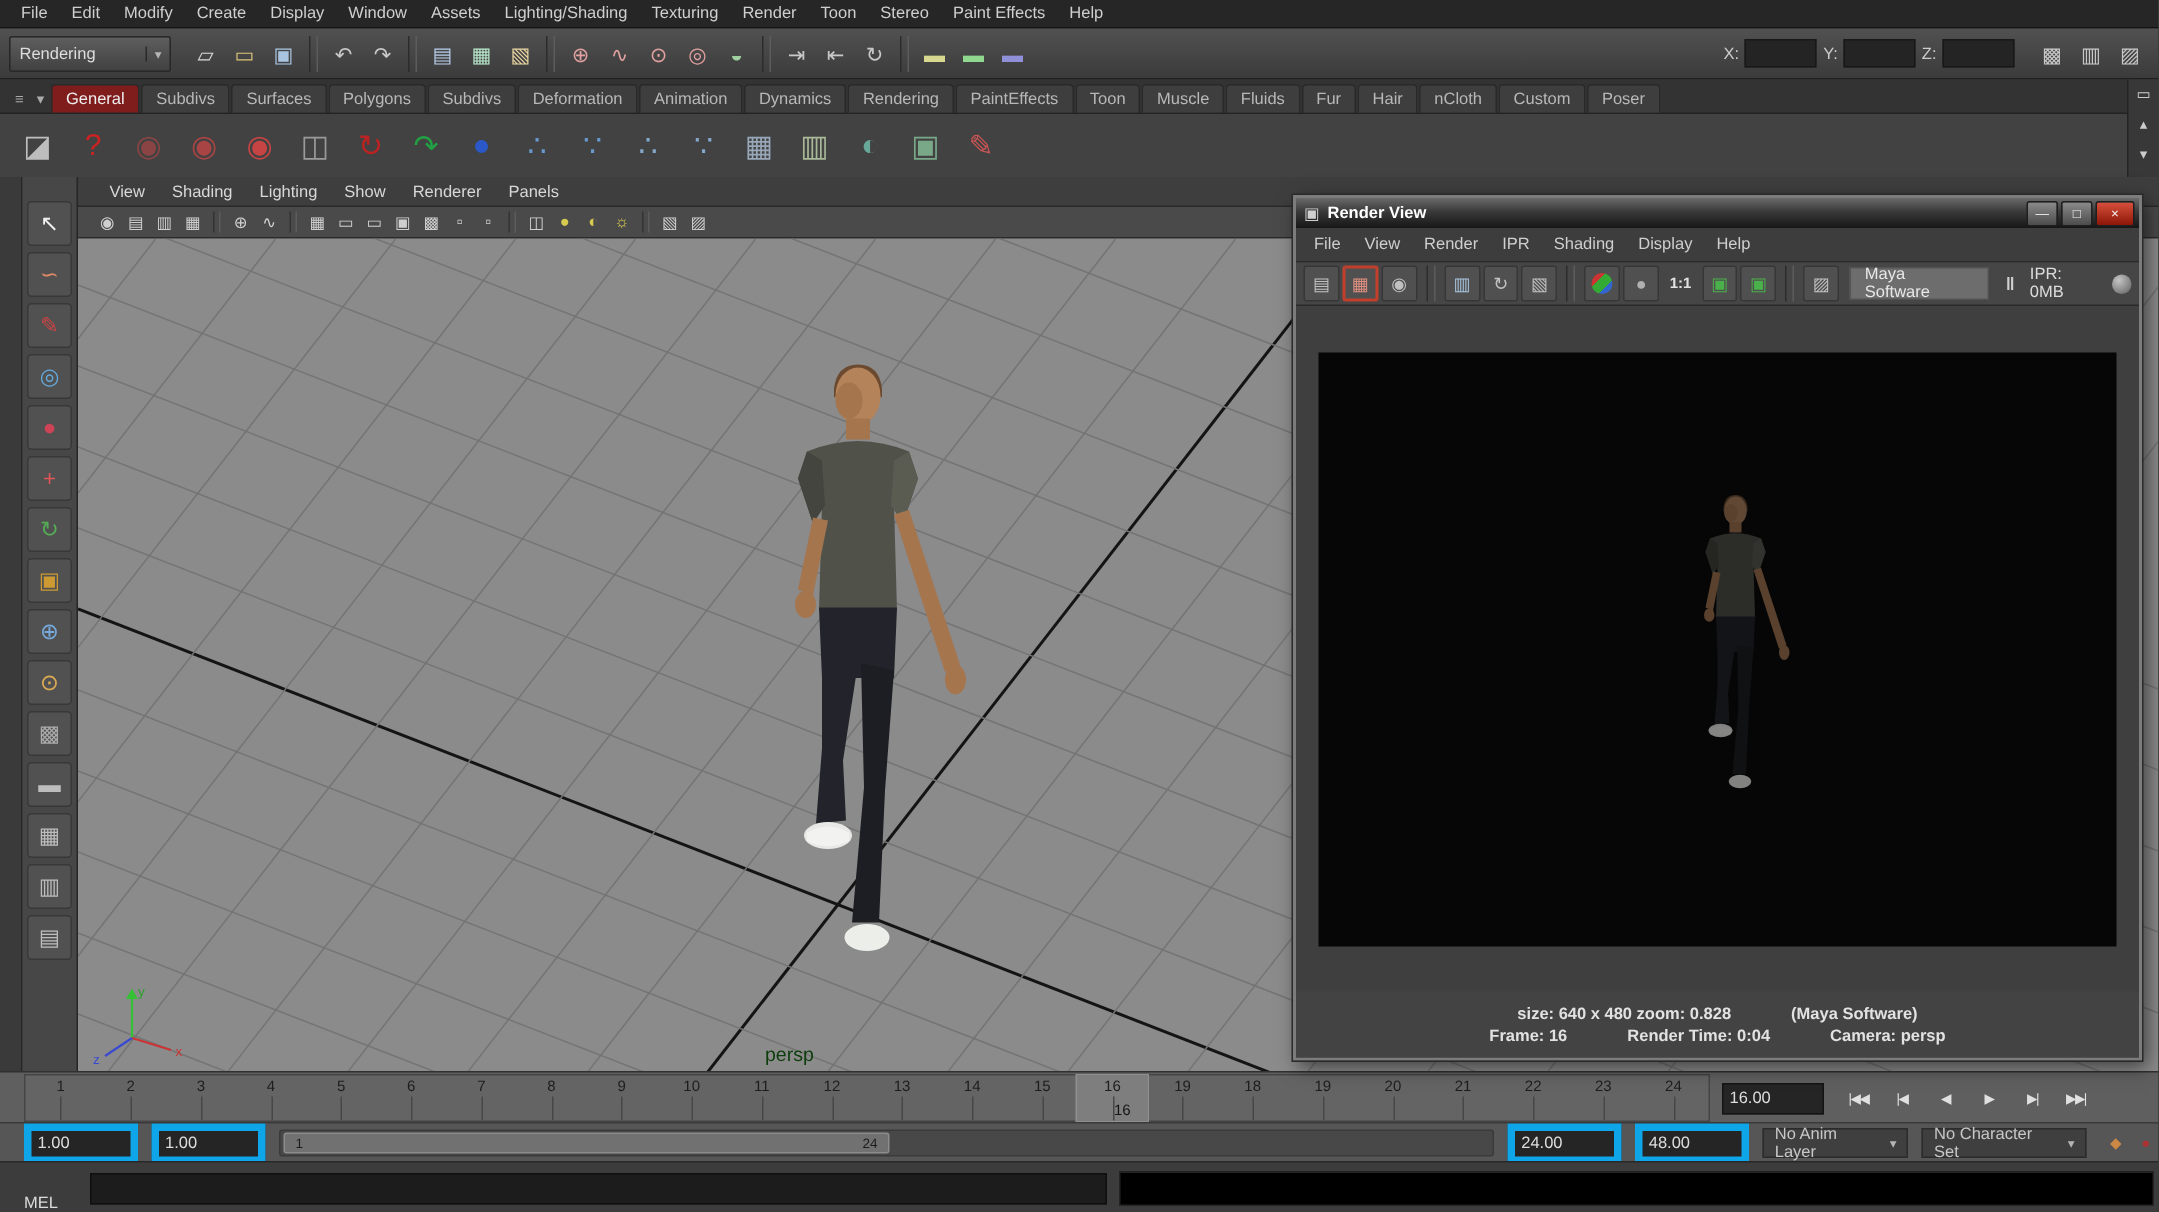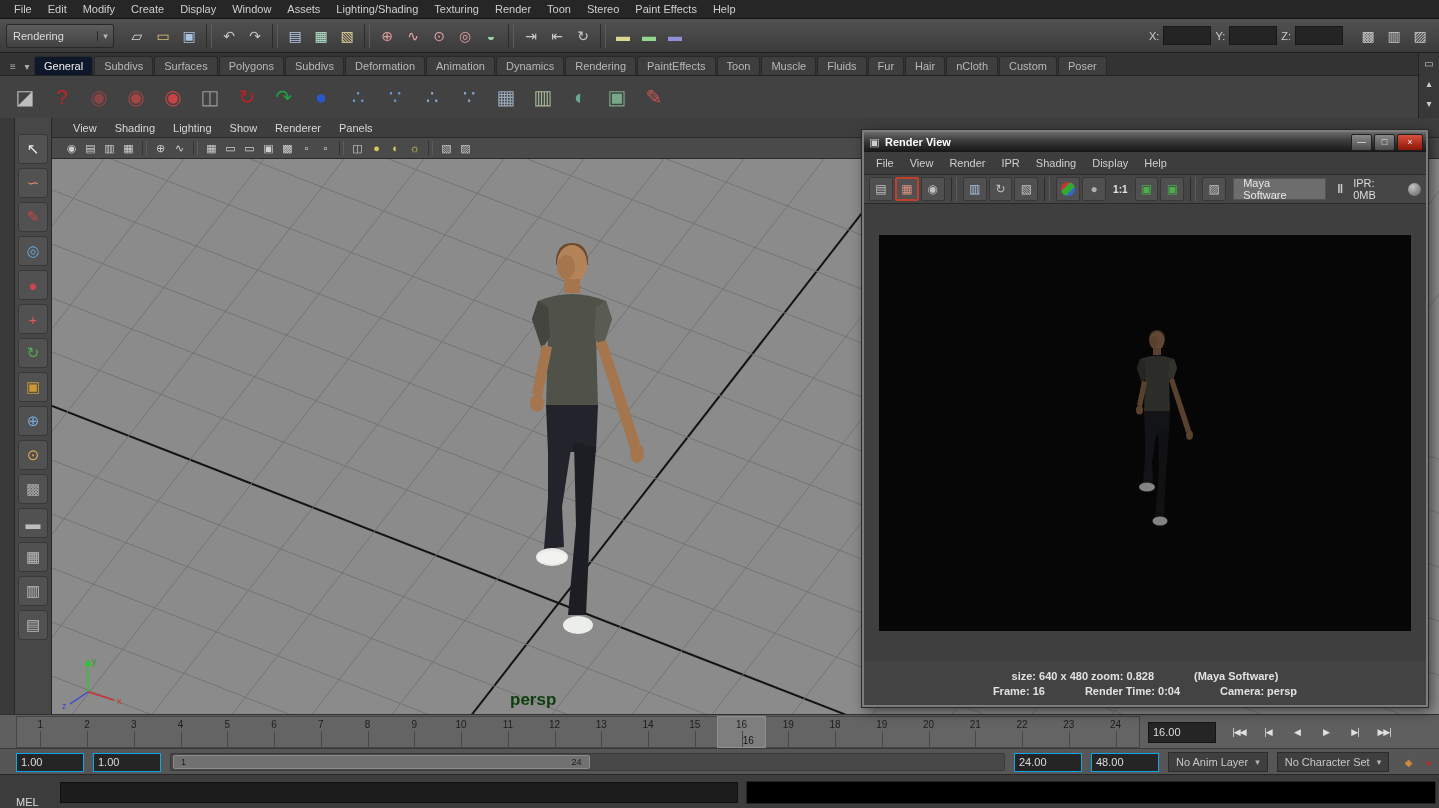--- a/index.html
+++ b/index.html
@@ -28,21 +28,21 @@
   .coord-input{width:40px;height:17px;background:#242424;border:1px solid #181818;color:#ddd;
                font-size:11px;padding:0 3px;font-family:"Liberation Sans",sans-serif;}
   .tb-right{display:flex;margin-left:12px;}
 
   
   .shelf-tabs{position:absolute;left:0;top:53px;right:20px;height:22px;background:#333;
               border-bottom:1px solid #232323;display:flex;align-items:flex-end;padding-left:6px;}
   .shelf-left-ic{width:14px;height:18px;color:#aaa;font-size:10px;display:flex;align-items:center;justify-content:center;}
   .shelf-tab{font-size:11px;color:#b8b8b8;background:#3e3e3e;border:1px solid #292929;border-bottom:none;
              border-radius:3px 3px 0 0;padding:3px 9px;margin-right:1px;cursor:default;}
-  .shelf-tab.active{background:#0f172a;color:#efefef;margin-top:32px;}
+  .shelf-tab.active{background:#7f1d1d;color:#efefef;margin-top:32px;}
   .shelf-icons{position:absolute;left:0;top:76px;right:20px;height:42px;background:#424242;
                border-bottom:1px solid #1e1e1e;display:flex;align-items:center;padding-left:8px;gap:3px;}
   .shelf-icon{width:34px;height:34px;display:flex;align-items:center;justify-content:center;font-size:20px;cursor:default;}
   .shelf-side{position:absolute;right:0;top:53px;width:20px;height:65px;background:#383838;border-left:1px solid #242424;
               display:flex;flex-direction:column;align-items:center;gap:4px;padding-top:2px;}
   .shelf-side .icon-btn{width:16px;height:16px;font-size:10px;margin:0;}
 
   
   .main-area{position:absolute;left:0;top:118px;right:0;height:596px;display:flex;}
   .side-strip{width:14px;background:#3a3a3a;border-right:1px solid #262626;}
@@ -52,21 +52,21 @@
             background:#515151;border:1px solid #383838;border-radius:3px;cursor:default;}
 
   .viewport{flex:1;display:flex;flex-direction:column;min-width:0;}
   .vp-menubar{height:19px;background:#3e3e3e;border-bottom:1px solid #2a2a2a;display:flex;align-items:center;padding-left:12px;}
   .vp-menu-item{font-size:11px;color:#d8d8d8;padding:0 9px;cursor:default;}
   .vp-toolbar{height:20px;background:#4a4a4a;border-bottom:1px solid #2a2a2a;display:flex;align-items:center;padding-left:10px;}
   .vp-icon{width:19px;height:17px;display:flex;align-items:center;justify-content:center;font-size:11px;color:#cfcfcf;cursor:default;}
   .vp-divider{width:3px;height:14px;border-left:1px solid #333;border-right:1px solid #5c5c5c;margin:0 4px;}
   .vp-canvas{flex:1;position:relative;background:#8b8b8b;overflow:hidden;}
   .grid{position:absolute;left:0;top:0;}
-  .persp-label{position:absolute;left:458px;bottom:4px;color:#0c3d0c;font-size:17px;font-weight:bold;text-align:center;}
+  .persp-label{position:absolute;left:458px;bottom:4px;color:#0c3d0c;font-size:13px;font-weight:normal;text-align:center;}
   .axis-indicator{position:absolute;left:8px;bottom:2px;}
 
   
   .render-view{position:absolute;left:862px;top:130px;width:566px;height:577px;z-index:30;
                background:#434343;border:2px solid #7c7c7c;outline:1px solid #2a2a2a;
                box-shadow:3px 4px 12px rgba(0,0,0,.55);display:flex;flex-direction:column;box-sizing:border-box;}
   .rv-titlebar{height:20px;background:linear-gradient(#6a6a6a 0%,#3a3a3a 45%,#161616 100%);
                display:flex;align-items:center;padding:0 3px;}
   .rv-title-icon{color:#cfcfcf;font-size:11px;width:15px;text-align:center;}
   .rv-title{color:#fff;font-size:11px;font-weight:bold;margin-left:3px;flex:1;}
@@ -107,21 +107,21 @@
   .tick-current-label{position:absolute;left:50%;transform:translateX(1px);bottom:1px;font-size:10px;color:#151515;}
   .time-field{margin-left:8px;width:58px;height:19px;background:#252525;border:1px solid #141414;
               color:#ddd;font-size:11px;padding:0 4px;font-family:"Liberation Sans",sans-serif;}
   .playback{display:flex;align-items:center;margin-left:10px;gap:3px;}
   .pb-btn{min-width:26px;height:22px;display:flex;align-items:center;justify-content:center;
           color:#e0e0e0;font-size:9px;letter-spacing:-1px;cursor:default;}
 
   
   .range-row{position:absolute;left:0;top:748px;right:0;height:26px;background:#565656;
              border-top:1px solid #3a3a3a;display:flex;align-items:center;padding-left:16px;gap:9px;}
-  .small-field{width:58px;height:17px;background:#252525;border:1px solid #0ea5e9;color:#ddd;
+  .small-field{width:58px;height:17px;background:#252525;border:5px solid #0ea5e9;color:#ddd;
                font-size:11px;padding:0 4px;font-family:"Liberation Sans",sans-serif;}
   .range-slider{position:relative;width:833px;height:16px;background:#484848;border:1px solid #3a3a3a;border-radius:2px;}
   .range-bar{position:absolute;left:2px;top:1px;bottom:1px;width:50%;background:#717171;border:1px solid #8c8c8c;
              border-radius:2px;display:flex;align-items:center;justify-content:space-between;padding:0 7px;box-sizing:border-box;}
   .range-bar span{font-size:9px;color:#1c1c1c;}
   .layer-dropdown{height:18px;background:#3f3f3f;border:1px solid #2b2b2b;display:flex;align-items:center;
                   padding:0 7px;gap:7px;color:#c8c8c8;font-size:11px;cursor:default;}
   .range-end-icons{display:flex;gap:3px;margin-left:2px;}
   .range-end-icons .icon-btn{width:15px;height:15px;font-size:10px;}
 

